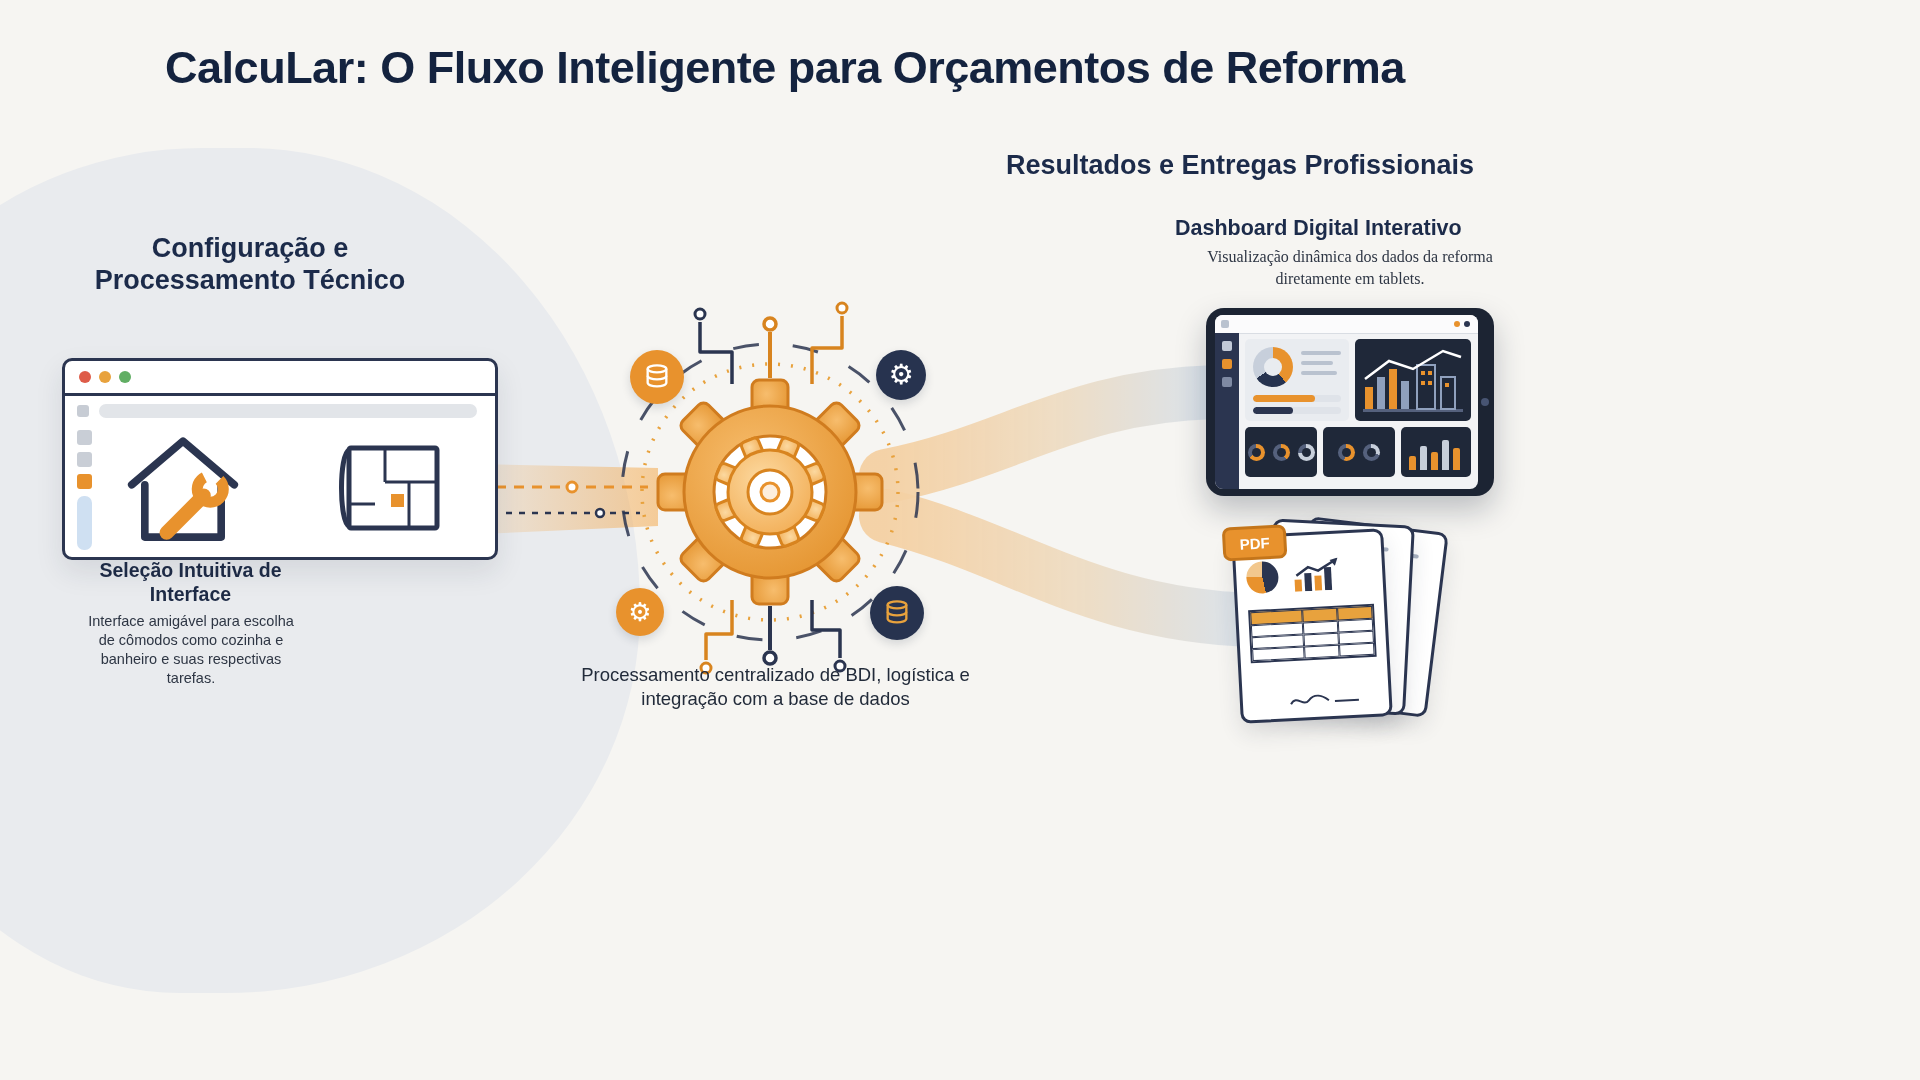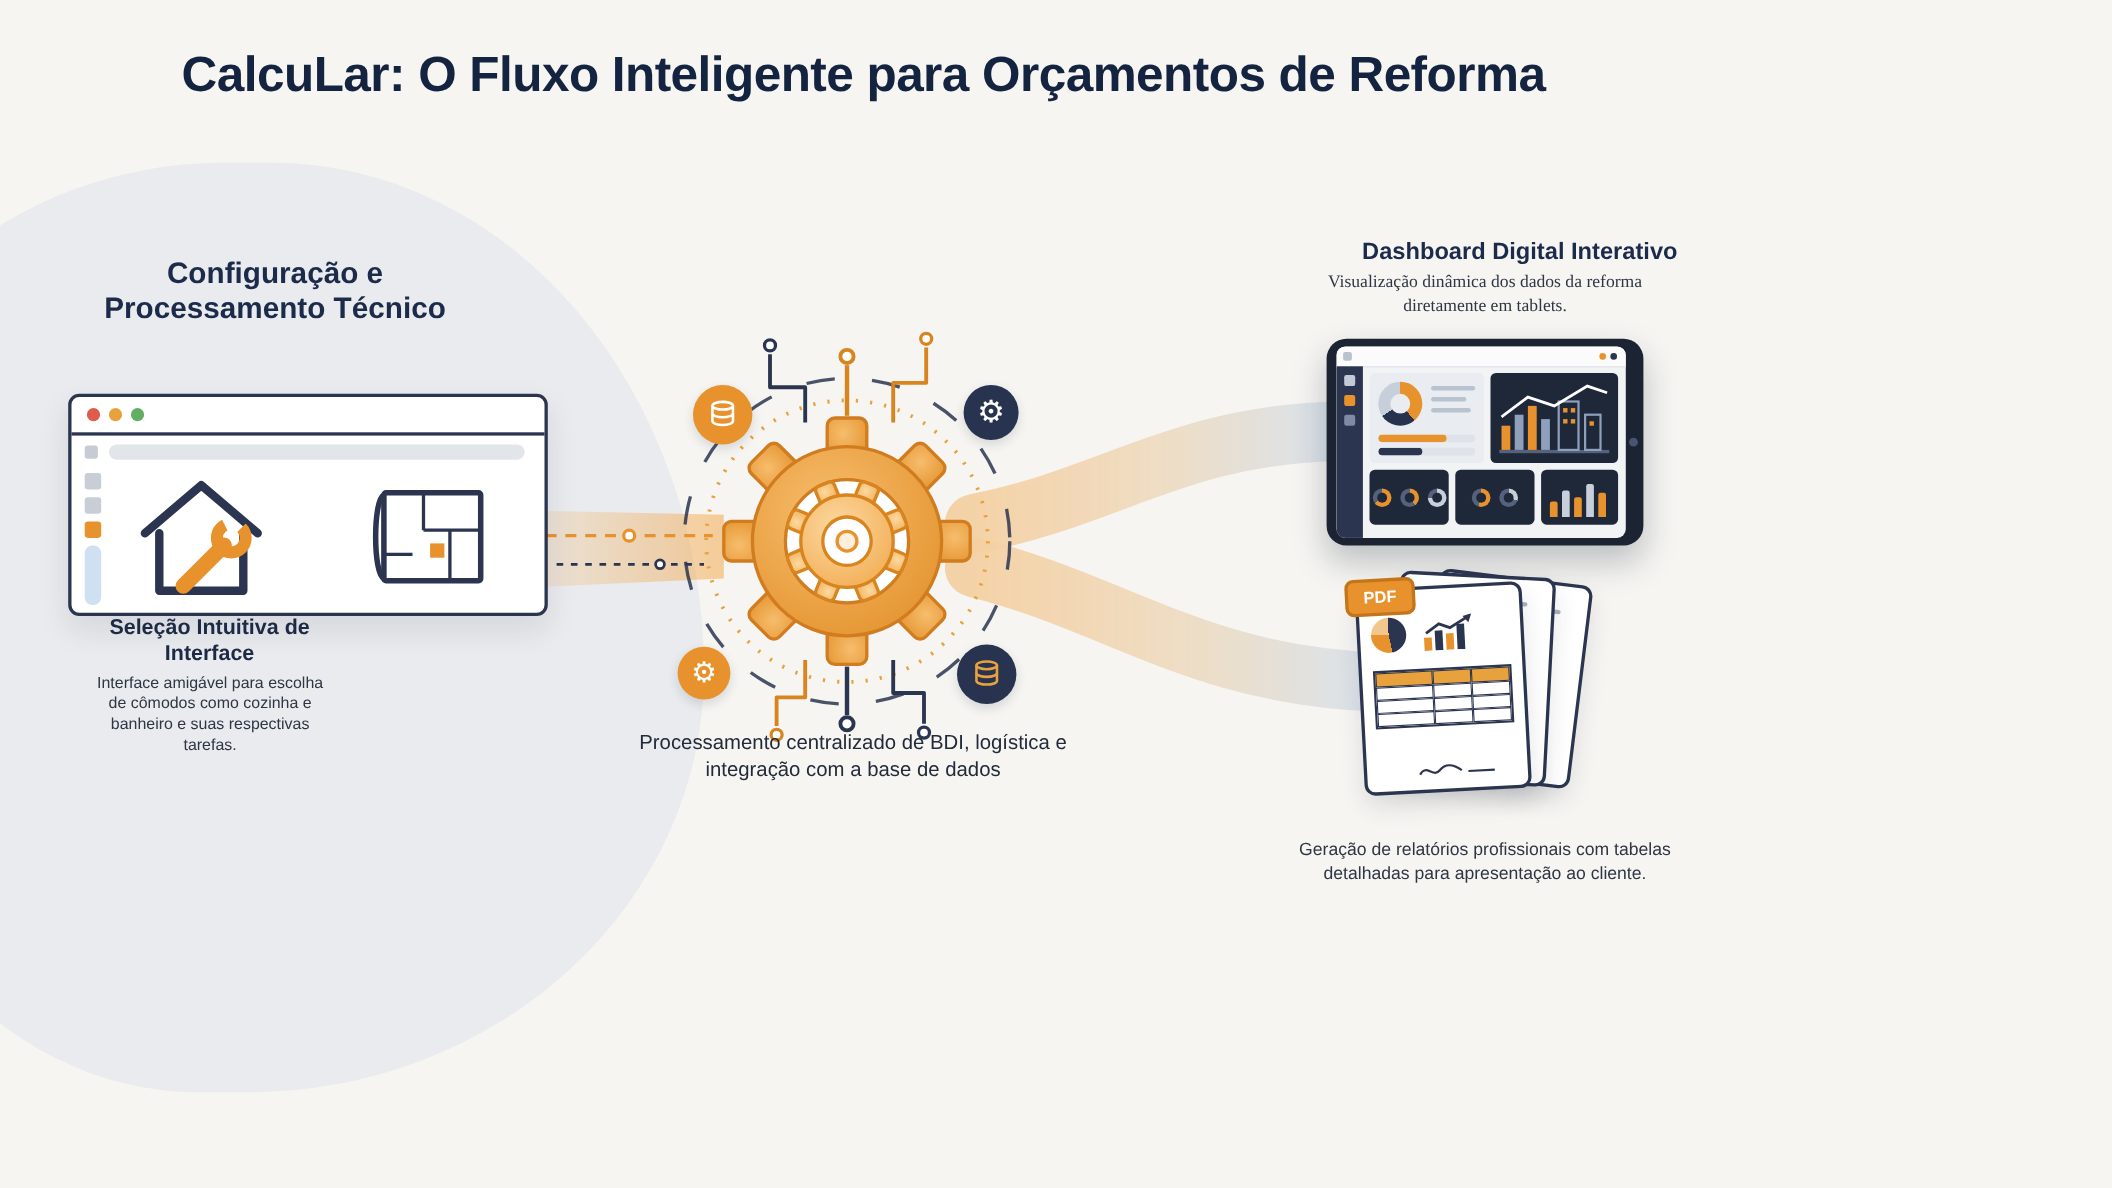--- a/index.html
+++ b/index.html
@@ -11,21 +11,21 @@
 
   
   .art{position:absolute;left:0;top:0;width:1920px;height:1080px;}
 
   
   .title{position:absolute;left:0;top:42px;width:1570px;margin:0;text-align:center;
          font-size:45px;font-weight:bold;color:#14233f;letter-spacing:-0.5px;}
   .sec-heading{position:absolute;margin:0;font-weight:bold;color:#1c2b4a;text-align:center;}
   .left-heading{left:55px;top:232px;width:390px;font-size:27px;line-height:1.2;}
   .right-heading{left:960px;top:150px;width:560px;font-size:27px;}
-  .block-title{position:absolute;margin:0;font-weight:bold;color:#1c2b4a;text-align:right;font-size:21.5px;}
+  .block-title{position:absolute;margin:0;font-weight:bold;color:#1c2b4a;text-align:left;font-size:21.5px;}
   .block-desc{position:absolute;margin:0;color:#2e3644;text-align:center;font-size:16px;line-height:1.35;}
   .item-label{position:absolute;font-weight:bold;color:#1d2a45;text-align:center;font-size:19.5px;line-height:1.25;}
   .accent{color:#e8922d;}
   .small-desc{position:absolute;color:#2e3644;text-align:center;font-size:14.5px;line-height:1.32;}
   .caption{position:absolute;left:548px;top:663px;width:455px;text-align:center;color:#222b3a;
            font-size:18.5px;line-height:1.32;}
 
   
   .browser{position:absolute;left:62px;top:358px;width:430px;height:196px;background:#fff;
            border:3px solid #2b3550;border-radius:10px;box-shadow:0 12px 28px rgba(30,40,60,.10);}
@@ -247,20 +247,21 @@
     <span class="glyph-gear" style="font-size:26px;">⚙</span>
   </div>
   <div class="node-badge node-navy" style="left:870px;top:586px;width:54px;height:54px;">
     <svg width="28" height="28" viewBox="0 0 24 24">
       <ellipse cx="12" cy="5" rx="8" ry="3" fill="none" stroke="#e8a23d" stroke-width="2"></ellipse>
       <path d="M4 5 V17 c0 1.7 3.6 3 8 3 s8 -1.3 8 -3 V5" fill="none" stroke="#e8a23d" stroke-width="2"></path>
       <path d="M4 11 c0 1.7 3.6 3 8 3 s8 -1.3 8 -3" fill="none" stroke="#e8a23d" stroke-width="2"></path>
     </svg>
   </div>
 
+  <h2 class="sec-heading right-heading">Resultados e Entregas Profissionais</h2>
 
   <h3 class="block-title" style="left:1175px;top:216px;width:350px;">Dashboard Digital Interativo</h3>
   <p class="block-desc" style="left:1180px;top:246px;width:340px;font-family:Liberation Serif, serif;">Visualização dinâmica dos dados da reforma diretamente em tablets.</p>
 
   <div class="tablet">
     <span class="tablet-cam"></span>
     <div class="screen">
       <div class="scr-toolbar">
         <span class="scr-home"></span>
         <span class="scr-dot d1"></span>
@@ -378,15 +379,14 @@
           <span class="pt-c"></span>
           <span class="pt-c"></span>
       </div>
       <svg class="sig" width="80" height="18" viewBox="0 0 80 18">
         <path d="M2 12 C 8 2 14 16 20 9 S 34 5 40 10" fill="none" stroke="#2b3550" stroke-width="2"></path>
         <line x1="46" y1="11" x2="70" y2="11" stroke="#2b3550" stroke-width="2"></line>
       </svg>
     </div>
   </div>
 
-  <p class="block-desc" style="left:1175px;top:762px;width:350px;">Geração de relatórios profissionais com tabelas detalhadas para apresentação ao cliente.</p>
 
 </div>
 
 </body></html>

